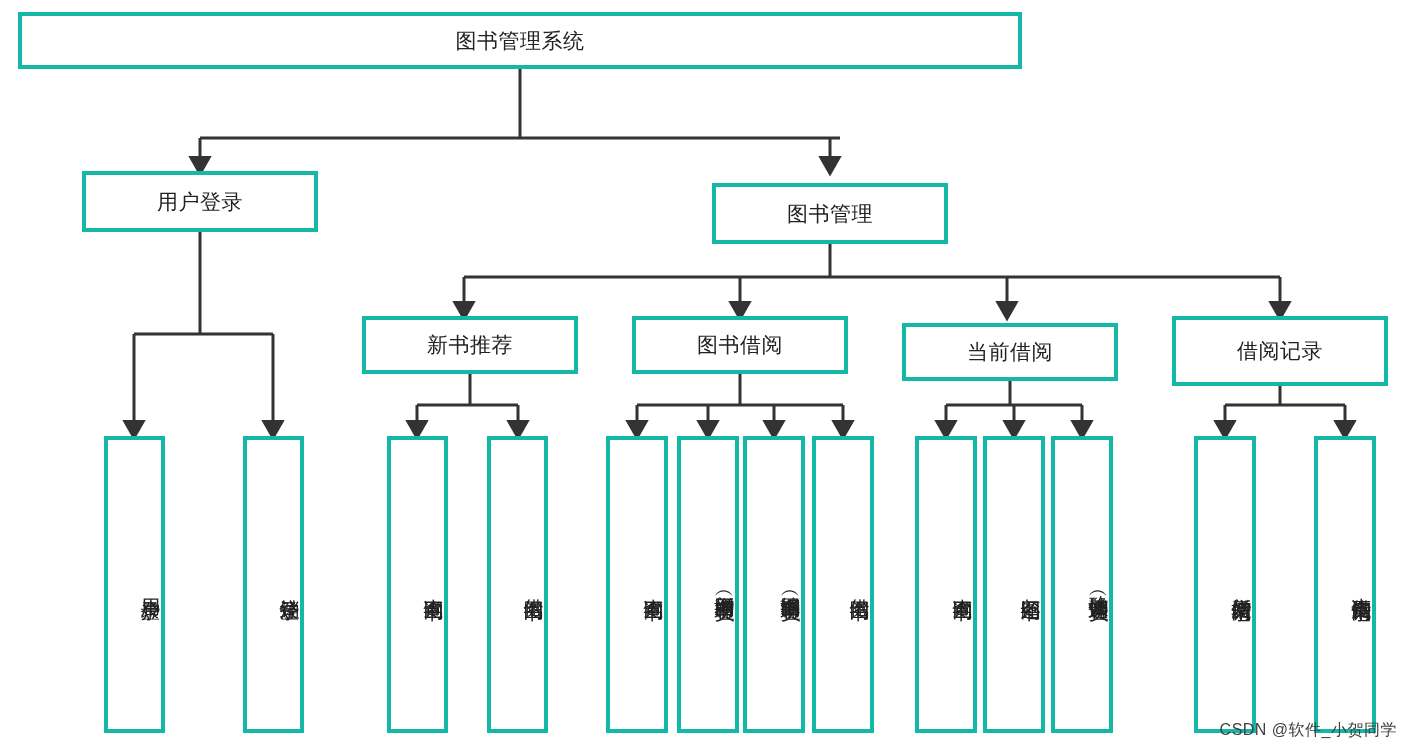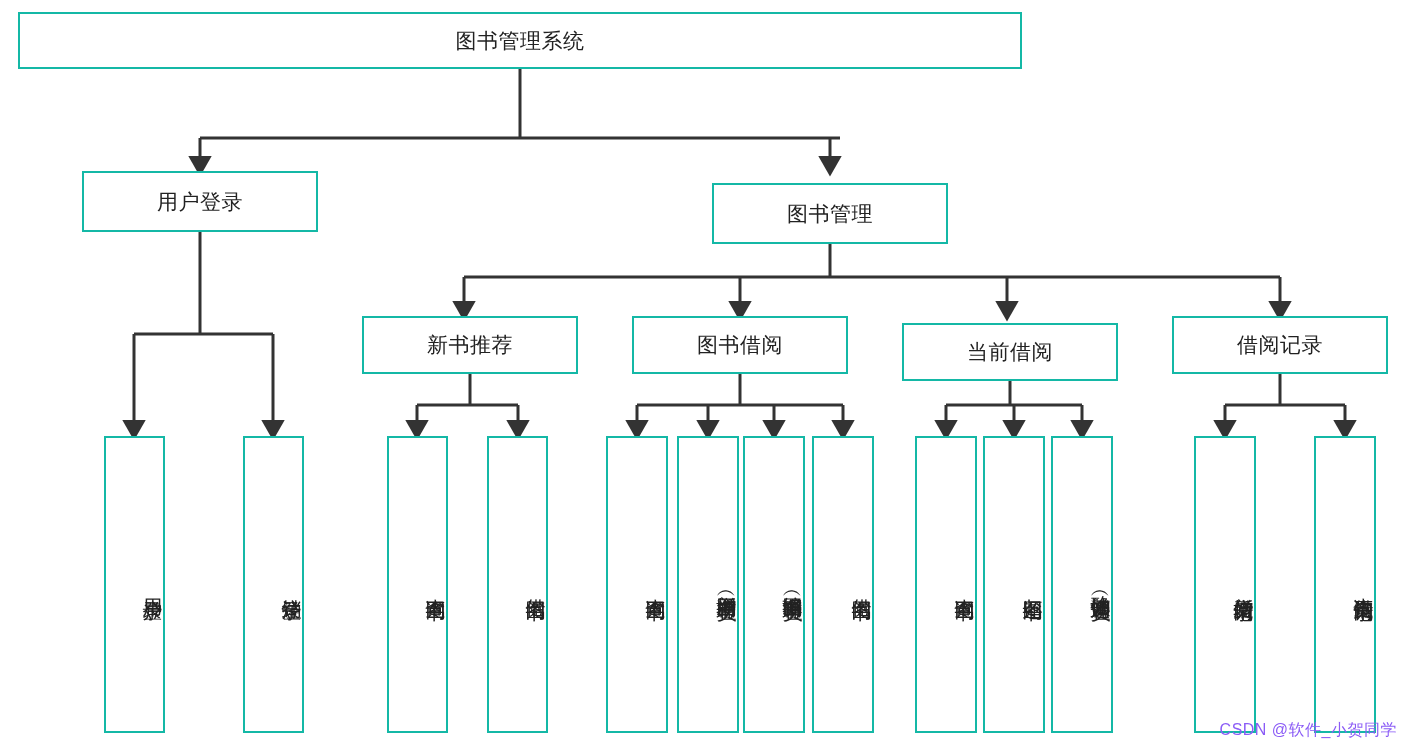--- a/index.html
+++ b/index.html
@@ -20,21 +20,21 @@
   #wires {
     position: absolute;
     left: 0;
     top: 0;
     width: 1405px;
     height: 747px;
   }
   .node {
     position: absolute;
     box-sizing: border-box;
-    border: 2px solid #14b8a6;
+    border: 4px solid #14b8a6;
     background: #ffffff;
     display: flex;
     align-items: center;
     justify-content: center;
     color: #222222;
   }
   .node.level-root,
   .node.level-two,
   .node.level-three {
     font-size: 21px;
@@ -55,21 +55,21 @@
     writing-mode: vertical-rl;
     text-orientation: upright;
     display: block;
     white-space: nowrap;
   }
   #watermark {
     position: absolute;
     right: 8px;
     bottom: 6px;
     font-size: 16px;
-    color: #8b5cf6;
+    color: #404040;
     white-space: nowrap;
     letter-spacing: 0.5px;
     margin-left: 17px;
   }
 </style>
 </head>
 <body>
 
 <div id="stage">
 
@@ -136,21 +136,21 @@
 
   <div class="node level-three" style="left:362px; top:316px; width:216px; height:58px;">
     <span>新书推荐</span>
   </div>
   <div class="node level-three" style="left:632px; top:316px; width:216px; height:58px;">
     <span>图书借阅</span>
   </div>
   <div class="node level-three" style="left:902px; top:316px; width:216px; height:58px;margin-top:7px;">
     <span>当前借阅</span>
   </div>
-  <div class="node level-three" style="left:1172px; top:316px; width:216px; height:58px;">
+  <div class="node level-three" style="left:1172px; top:316px; width:216px; height:70px;">
     <span>借阅记录</span>
   </div>
 
   <div class="node leaf" style="left:104px; top:436px; width:61px; height:297px;">
     <span>用户登录</span>
   </div>
   <div class="node leaf" style="left:243px; top:436px; width:61px; height:297px;">
     <span>注销登录</span>
   </div>
   <div class="node leaf" style="left:387px; top:436px; width:61px; height:297px;">

